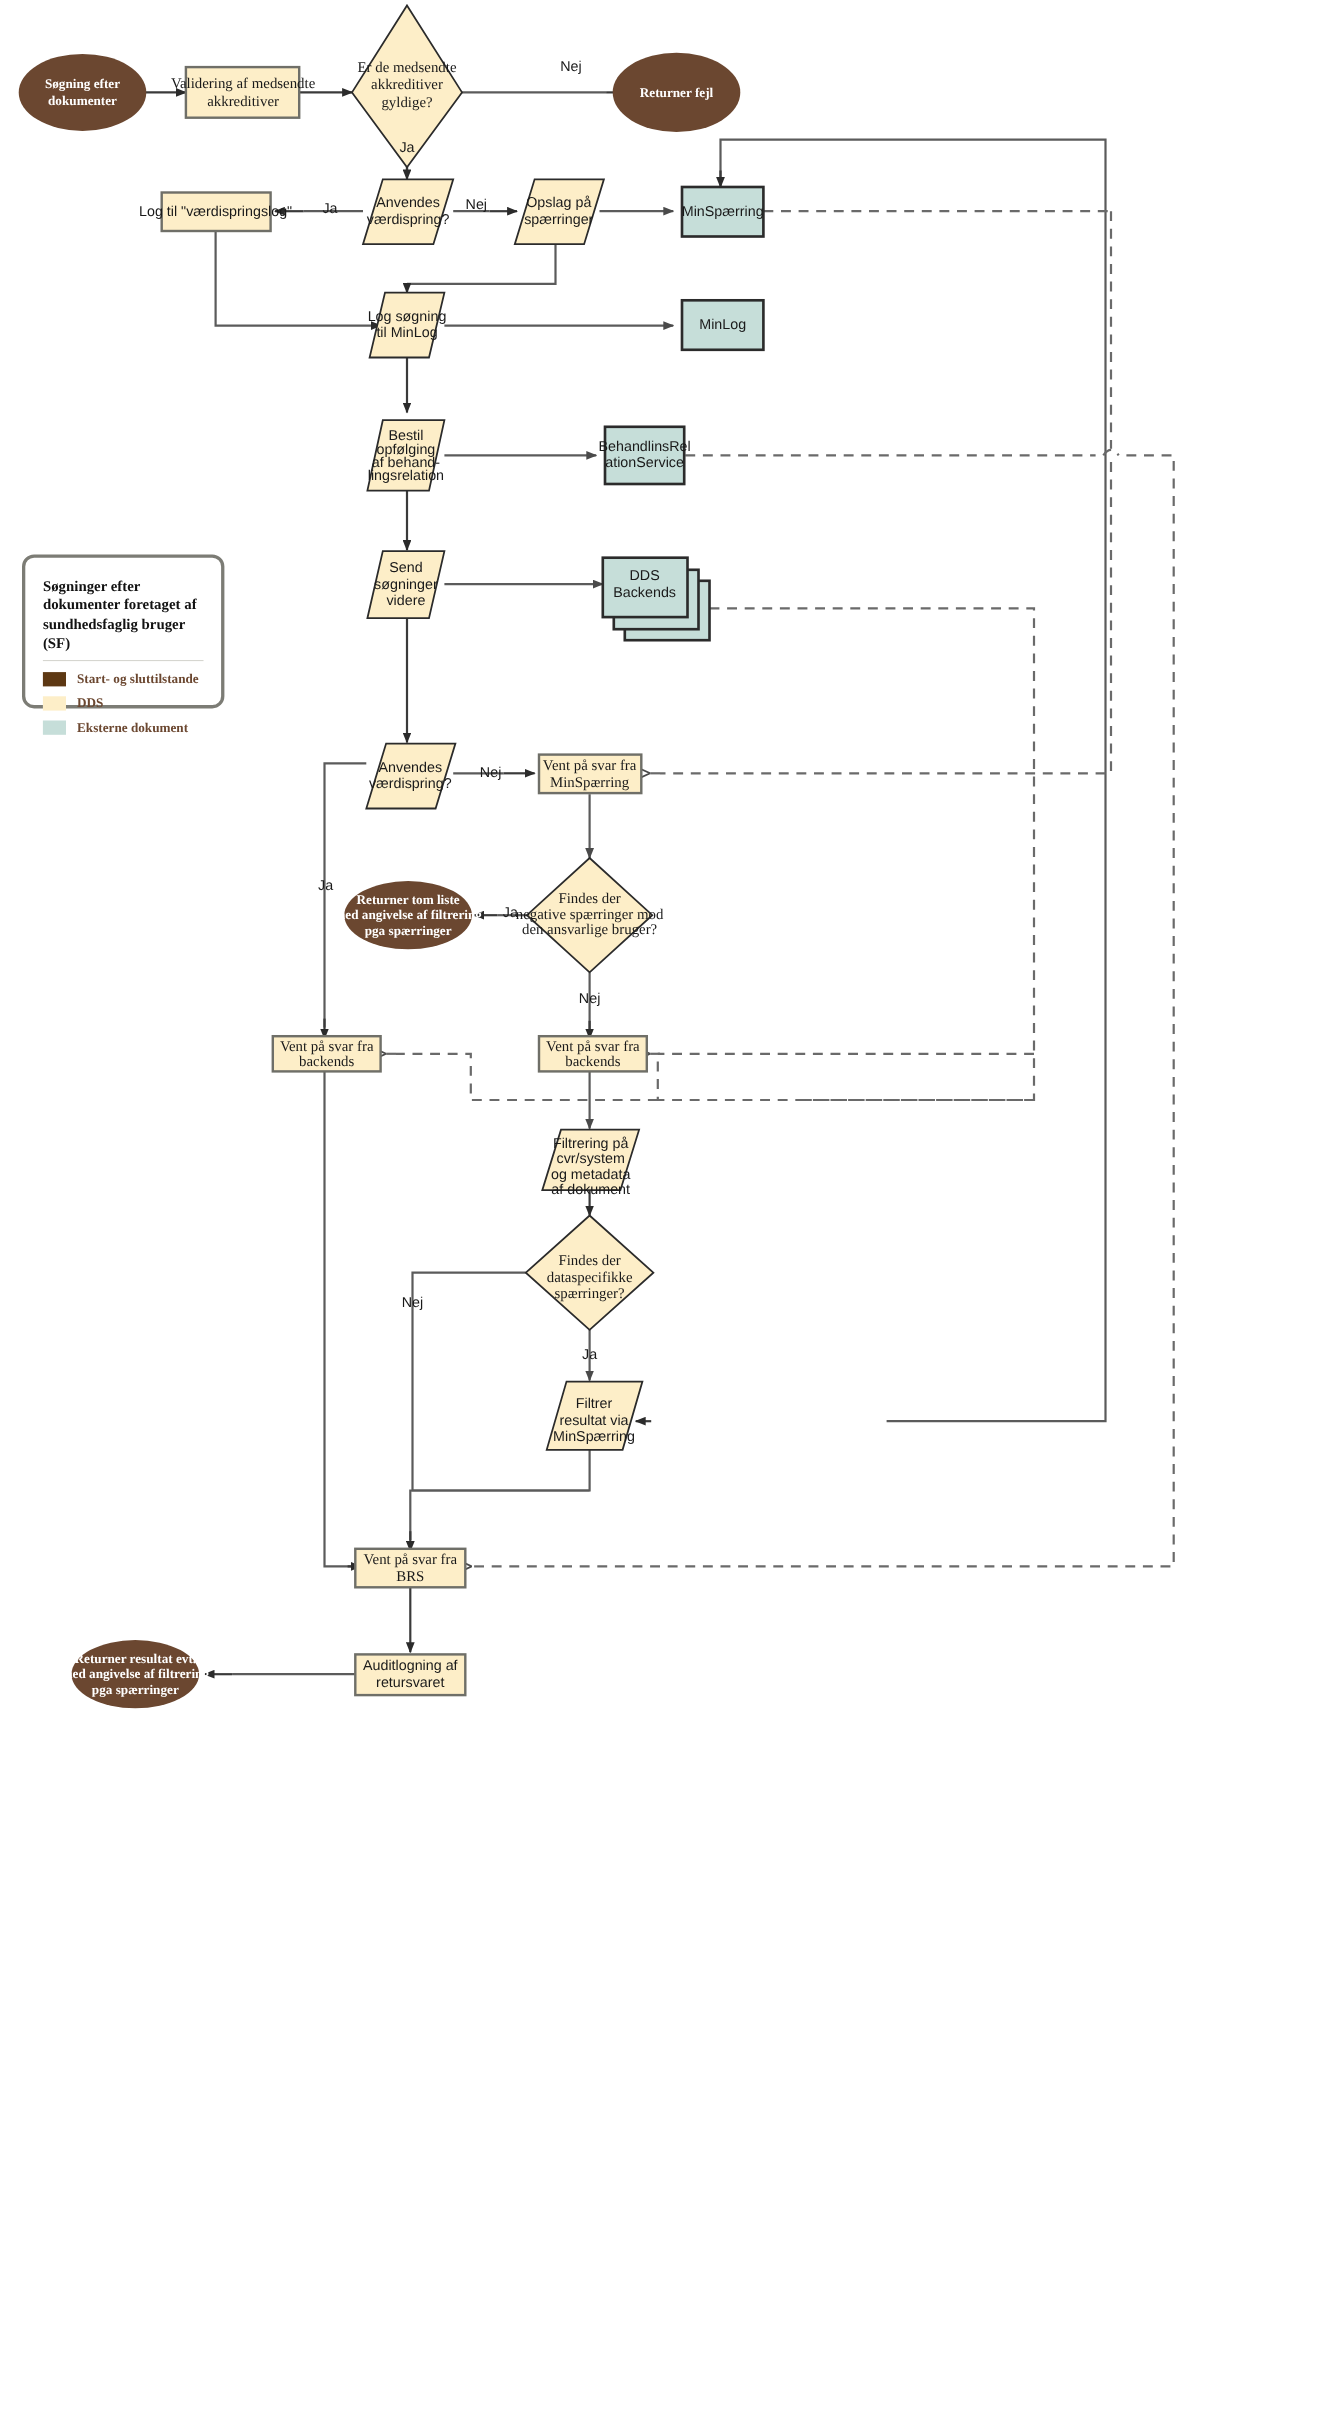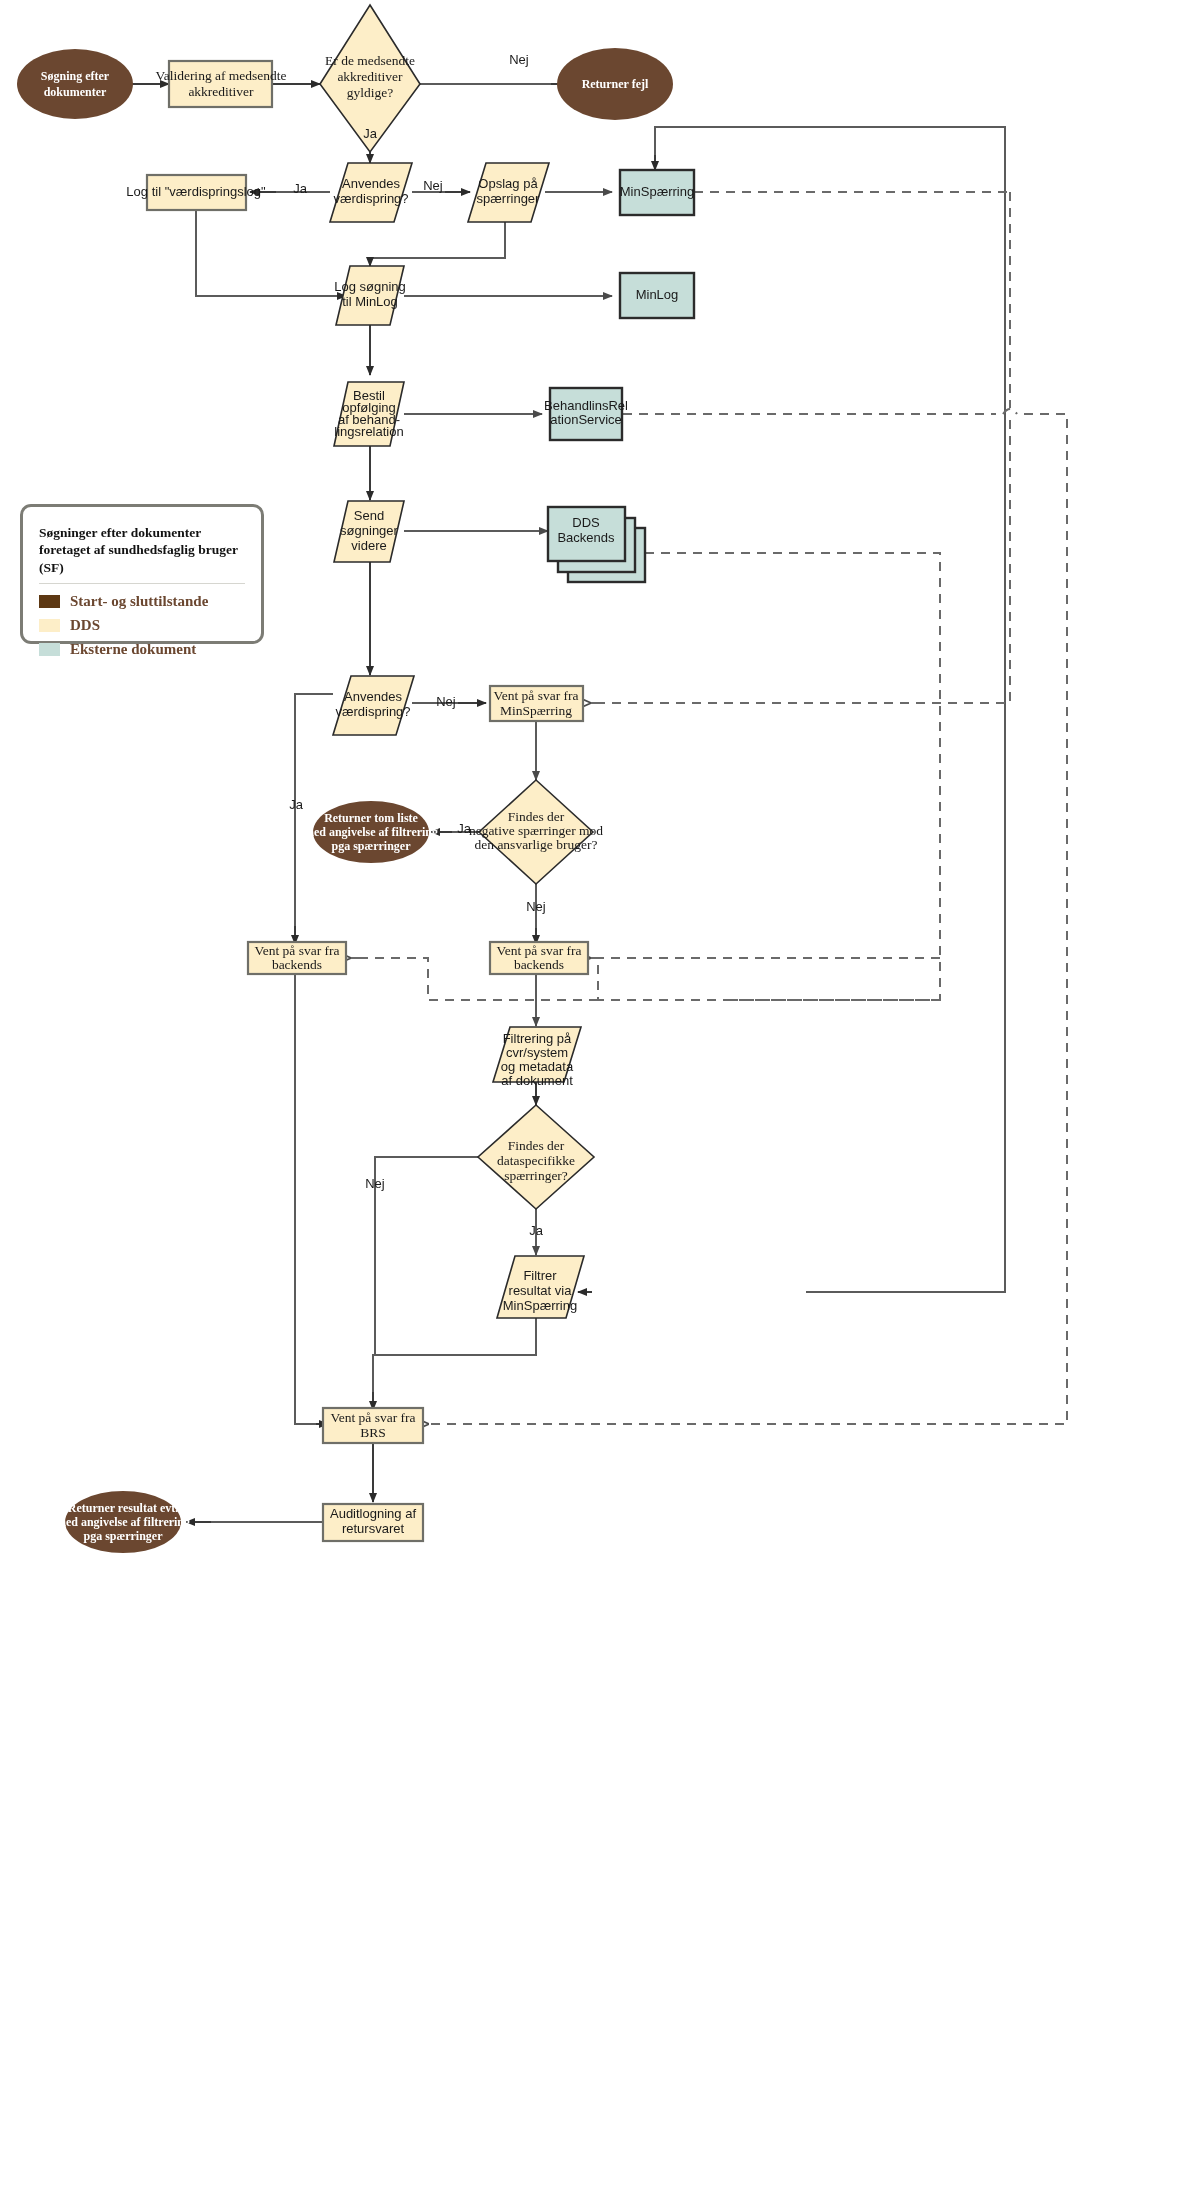--- a/index.html
+++ b/index.html
@@ -57,21 +57,21 @@
     font-family: "Liberation Sans", sans-serif;
     font-size: 13px;
     fill: #1a1a1a;
     text-anchor: middle;
     dominant-baseline: middle;
   }
   .legend-box {
     position: absolute;
     left: 20px;
     top: 504px;
-    width: 244px;
+    width: 184px;
     height: 140px;
     background: #ffffff;
     border: 3px solid #7c7c75;
     border-radius: 11px;
     box-sizing: border-box;
     padding: 17px 16px 10px 16px;
   }
   .legend-title {
     font-family: "Liberation Serif", serif;
     font-weight: bold;
@@ -91,21 +91,21 @@
     margin-bottom: 7px;
   }
   .legend-swatch {
     width: 21px;
     height: 13px;
     flex: 0 0 auto;
     margin-right: 10px;
   }
   .legend-label {
     font-family: "Liberation Serif", serif;
-    font-size: 15px;
+    font-size: 12px;
     font-weight: bold;
     color: #6b4730;
     white-space: nowrap;
   }
 </style>
 </head>
 <body>
 
 <div id="canvas">
 

